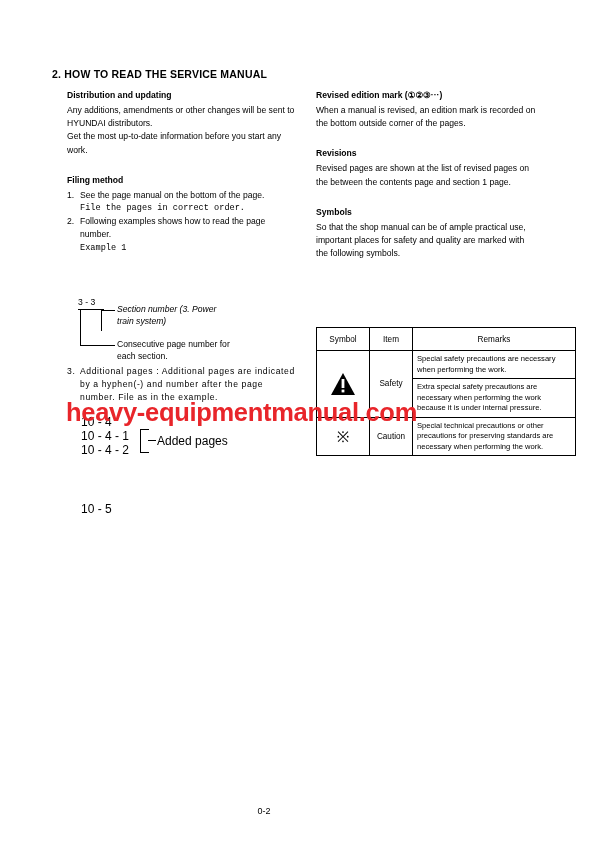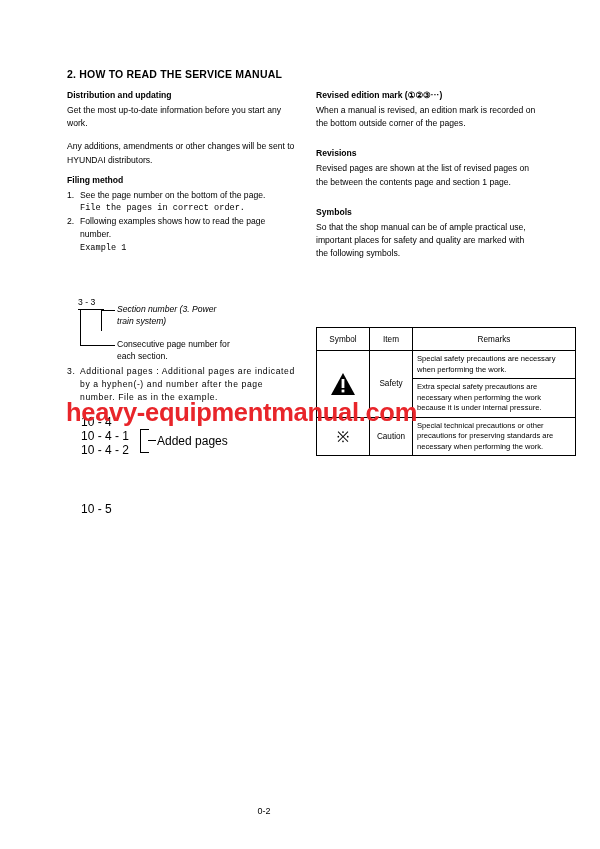--- a/index.html
+++ b/index.html
@@ -17,21 +17,21 @@
   }
   .page {
     position: absolute;
     left: 0;
     top: 0;
     width: 600px;
     height: 849px;
   }
   .title {
     position: absolute;
-    left: 67px;
+    left: 52px;
     top: 68px;
     font-size: 10.5px;
     font-weight: bold;
     letter-spacing: 0.2px;
   }
   .col-left {
     position: absolute;
     left: 67px;
     top: 90px;
     width: 228px;
@@ -204,30 +204,30 @@
 </head>
 <body>
 
 <div class="page">
 
   <div class="title">2.  HOW TO READ THE SERVICE MANUAL</div>
 
   <div class="col-left">
 
     <div class="h3">Distribution and updating</div>
+    <div class="p tight">Any additions, amendments or other changes will be sent to HYUNDAI distributors.</div>
     <div class="p">Get the most up-to-date information before you start any work.</div>
-    <div class="p tight">Any additions, amendments or other changes will be sent to HYUNDAI distributors.</div>
 
     <div class="gap-s"></div>
 
     <div class="h3">Filing method</div>
 
     <div class="listitem">
       <span class="num">1.</span>
-      <span>See the page number on the bottom of the page.</span>
+      <span>See the page manual on the bottom of the page.</span>
     </div>
     <div class="indent1">File the pages in correct order.</div>
 
     <div class="listitem" style="margin-top:0;">
       <span class="num">2.</span>
       <span>Following examples shows how to read the page number.</span>
     </div>
     <div class="indent1">Example 1</div>
   </div>
 

